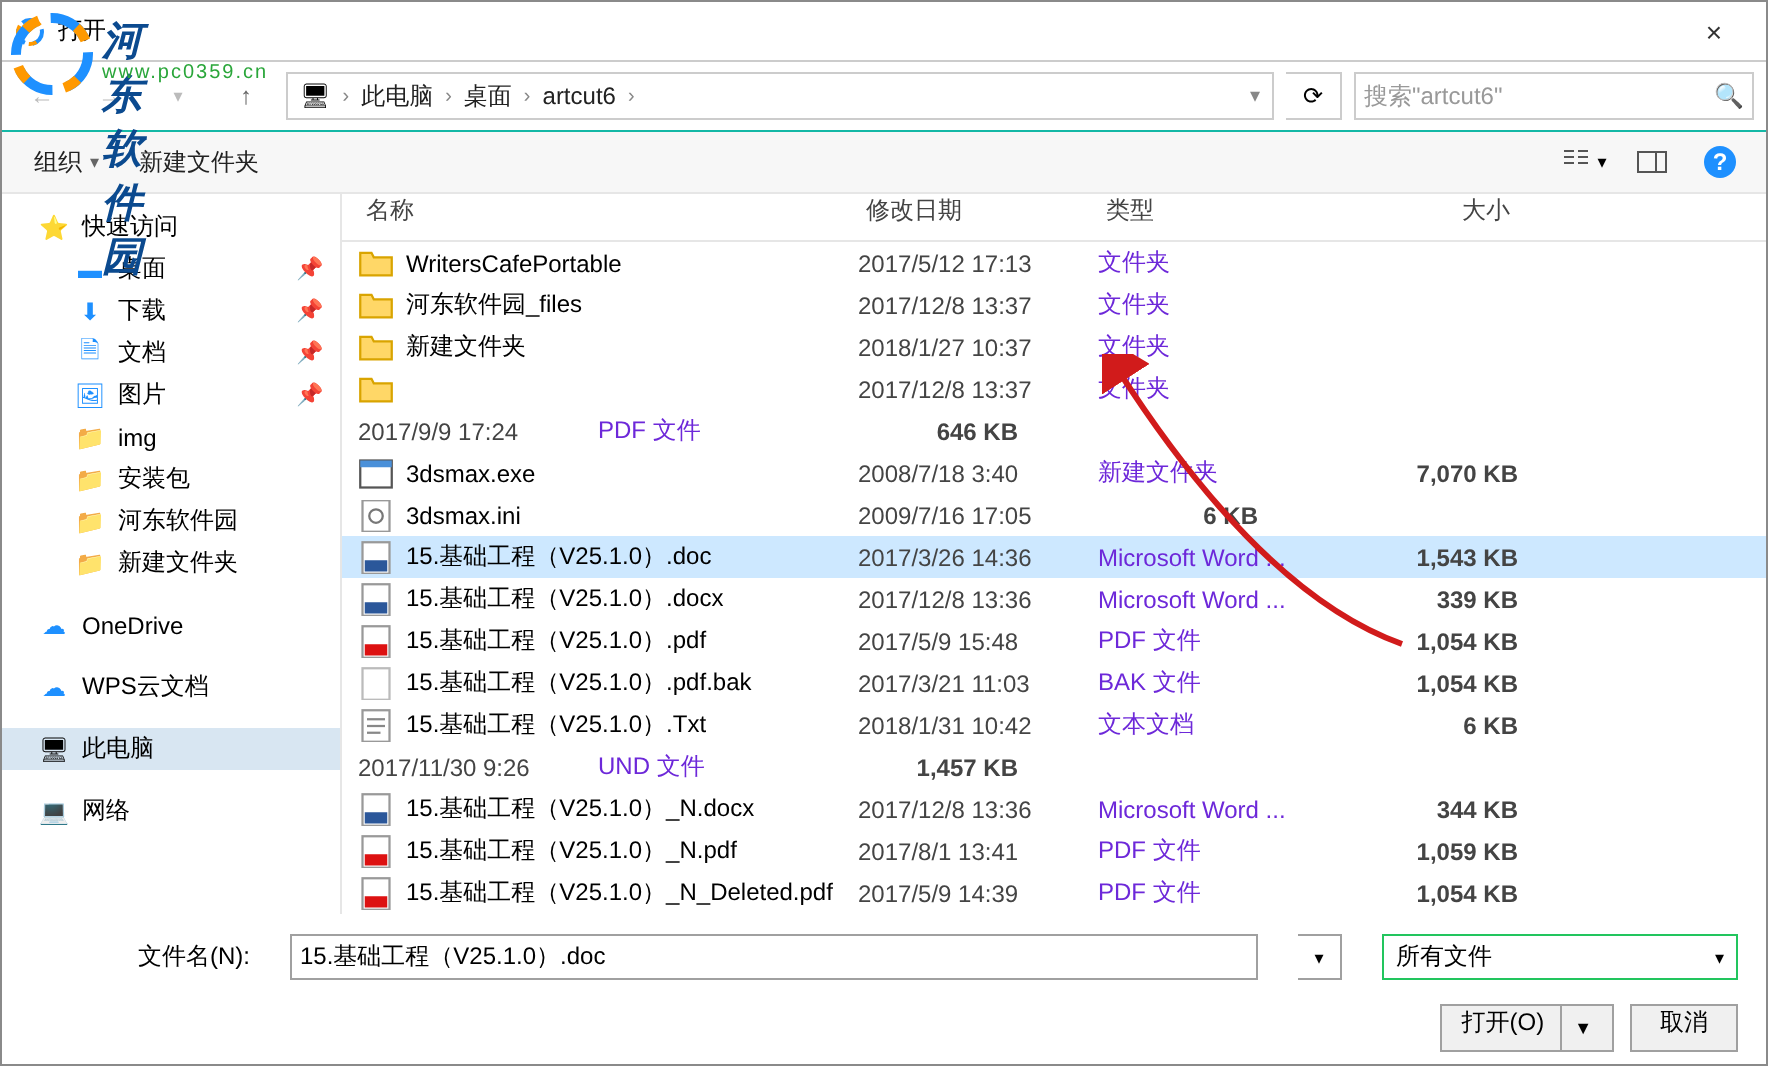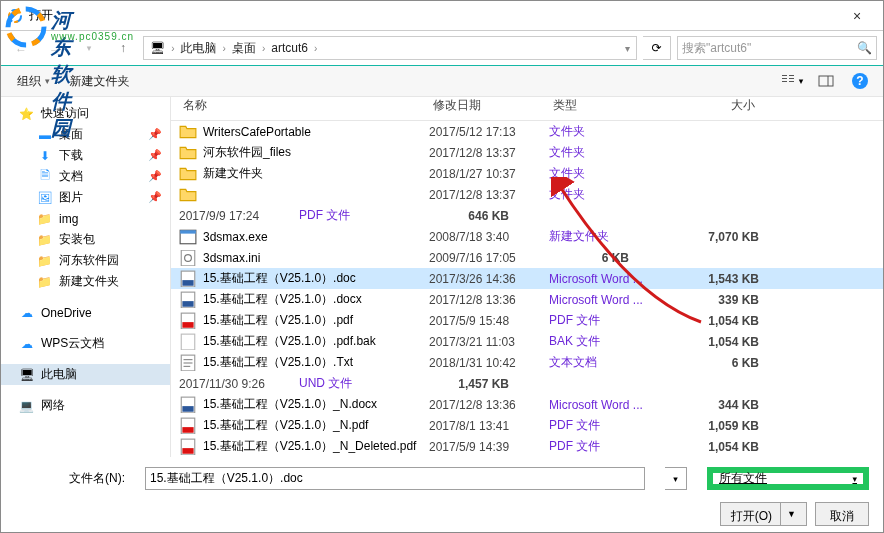--- a/index.html
+++ b/index.html
@@ -48,24 +48,24 @@
 .row .c-name { width:250px; display:flex; align-items:center; white-space:nowrap; overflow:hidden; }
 .row .c-date { width:120px; color:#444; }
 .row .c-type { width:130px; color:#6d28d9; white-space:nowrap; overflow:hidden; text-overflow:ellipsis; }
 .row .c-size { width:80px; text-align:right; color:#444;font-weight:bold; }
 .arrow { position:absolute; left:380px; top:80px; width:160px; height:150px; pointer-events:none; z-index:50; }
 .footer { padding:10px 14px; }
 .fname-row { display:flex; align-items:center; gap:20px; margin-bottom:12px; }
 .fname-row .lbl { width:110px; text-align:right; }
 .fname-row input { flex:1; height:23px; border:1px solid #a0a0a0; padding:0 4px; }
 .fname-row .drop { width:22px; height:23px; border:1px solid #a0a0a0; border-left:none; display:flex; align-items:center; justify-content:center; font-size:9px; }
-.filter { width:162px; height:23px; border:6px solid #22c55e; display:flex; align-items:center; padding:0 6px;text-decoration:underline; }
+.filter { width:178px; height:23px; border:1px solid #22c55e; display:flex; align-items:center; padding:0 6px; }
 .filter .tri { margin-left:auto; font-size:9px; }
 .btns { display:flex; justify-content:flex-end; gap:8px; }
-.btn { height:24px; border:1px solid #a0a0a0; background:#f0f0f0; display:flex; align-items:flex-end; padding:0 14px; }
+.btn { height:24px; border:1px solid #a0a0a0; background:#f0f0f0; display:flex; align-items:flex-start; padding:0 14px; }
 .btn.primary { padding:0 10px; }
 .btn .split { margin-left:8px; font-size:9px; border-left:1px solid #a0a0a0; padding-left:6px; height:100%; display:flex; align-items:center;}
 .help-ico { width:16px; height:16px; border-radius:50%; background:#1e90ff; color:#fff; display:flex; align-items:center; justify-content:center; font-weight:bold; }
 </style>
 </head>
 <body>
 
 <div class="watermark">
   <svg class="logo" viewBox="0 0 44 44">
     <circle cx="22" cy="22" r="18" fill="none" stroke="#1e90ff" stroke-width="5" stroke-dasharray="20 8"></circle>

